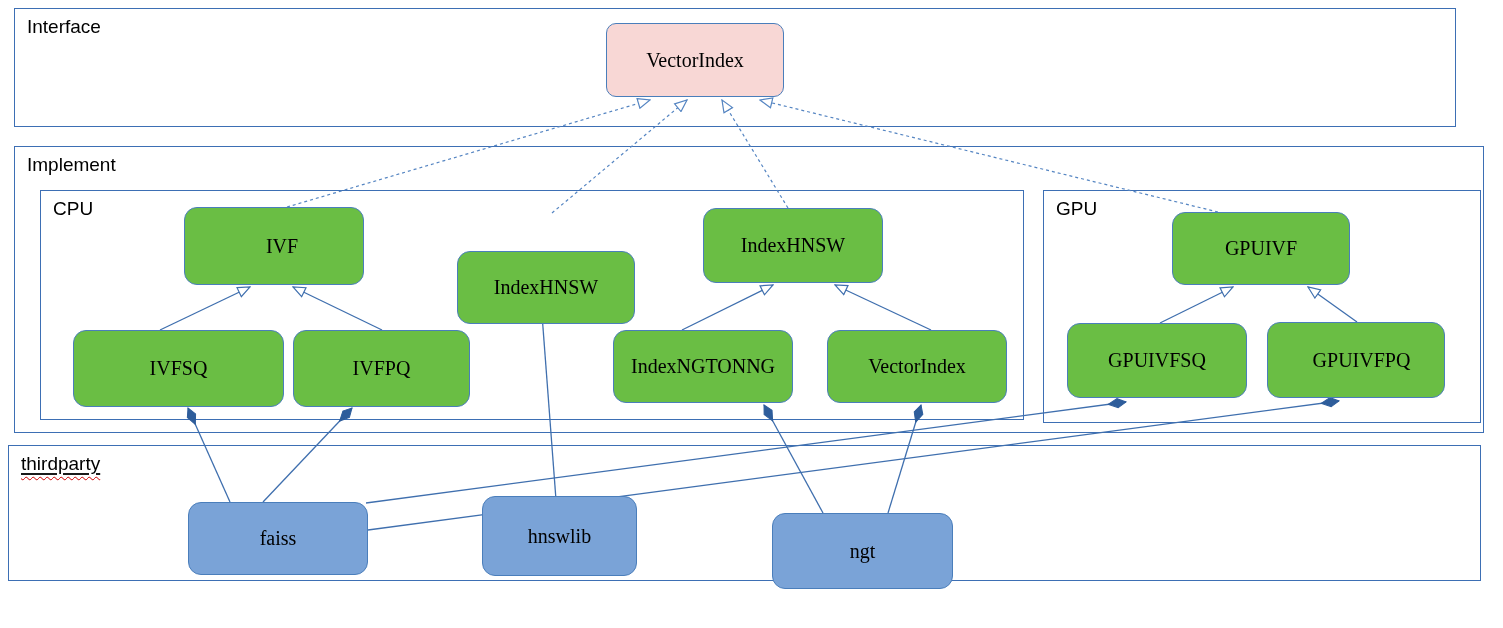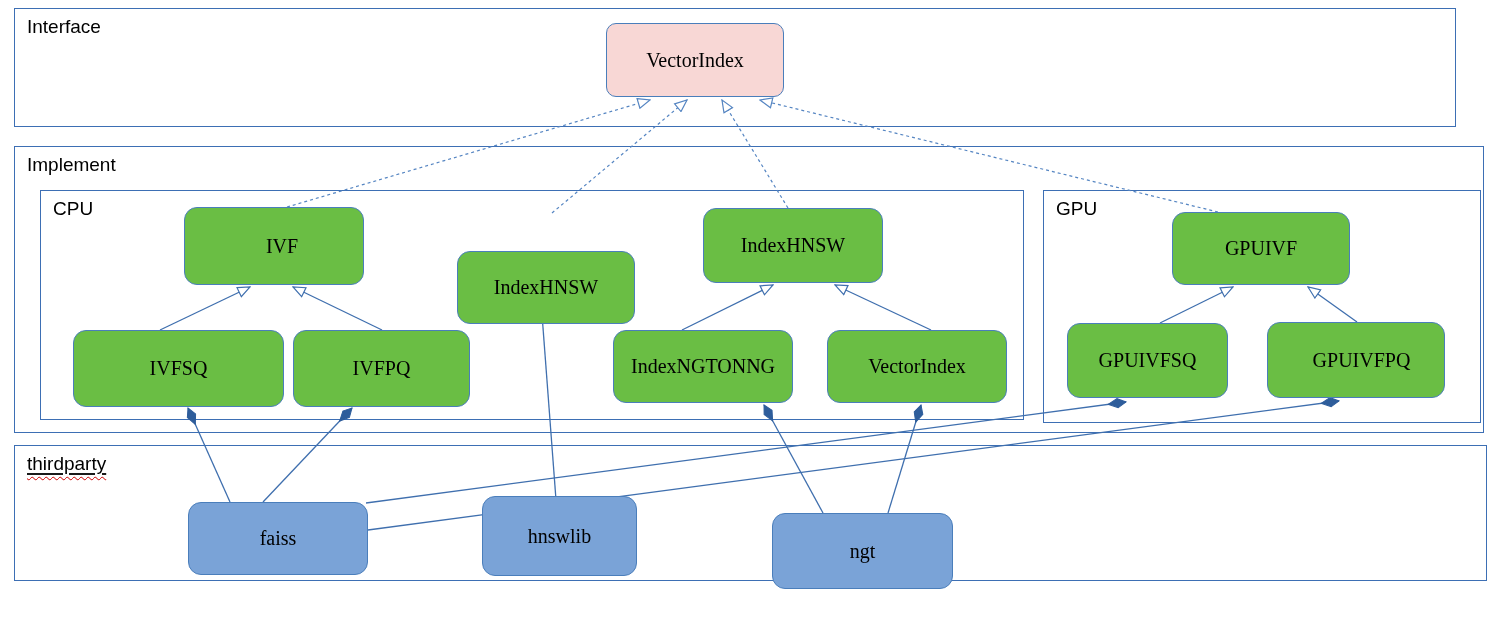--- a/index.html
+++ b/index.html
@@ -70,21 +70,21 @@
     </div>
     <div class="container" style="left: 14px; top: 146px; width: 1470px; height: 287px;">
       <span class="container-label">Implement</span>
     </div>
     <div class="container" style="left: 40px; top: 190px; width: 984px; height: 230px;">
       <span class="container-label">CPU</span>
     </div>
     <div class="container" style="left: 1043px; top: 190px; width: 438px; height: 233px;">
       <span class="container-label">GPU</span>
     </div>
-    <div class="container" style="left: 14px; top: 445px; width: 1473px; height: 136px;">
+    <div class="container" style="left: 8px; top: 445px; width: 1473px; height: 136px;">
       <span class="container-label squiggle"><span class="plain-underline">thirdparty</span></span>
     </div>
     <svg id="edge-layer" width="1503" height="628">
       <defs>
         <marker id="m-tri" markerUnits="userSpaceOnUse" markerWidth="14" markerHeight="12" refX="13" refY="6" orient="auto">
           <path d="M1,1 L13,6 L1,11 Z" class="marker-tri"></path>
         </marker>
         <marker id="m-tri-d" markerUnits="userSpaceOnUse" markerWidth="14" markerHeight="12" refX="13" refY="6" orient="auto">
           <path d="M1,1 L13,6 L1,11 Z" class="marker-tri-dashed"></path>
         </marker>
@@ -130,21 +130,21 @@
     </div>
     <div class="node kind-cpu" style="left: 613px; top: 330px; width: 180px; height: 73px;">
       <span>IndexNGTONNG</span>
     </div>
     <div class="node kind-cpu" style="left: 827px; top: 330px; width: 180px; height: 73px;">
       <span>VectorIndex</span>
     </div>
     <div class="node kind-gpu" style="left: 1172px; top: 212px; width: 178px; height: 73px;">
       <span>GPUIVF</span>
     </div>
-    <div class="node kind-gpu" style="left: 1067px; top: 323px; width: 161px; height: 75px;">
+    <div class="node kind-gpu" style="left: 1067px; top: 323px; width: 180px; height: 75px;">
       <span>GPUIVFSQ</span>
     </div>
     <div class="node kind-gpu" style="left: 1267px; top: 322px; width: 178px; height: 76px; padding-left: 11px;">
       <span>GPUIVFPQ</span>
     </div>
     <div class="node kind-thirdparty" style="left: 188px; top: 502px; width: 180px; height: 73px;">
       <span>faiss</span>
     </div>
     <div class="node kind-thirdparty" style="left: 482px; top: 496px; width: 155px; height: 80px;">
       <span>hnswlib</span>

